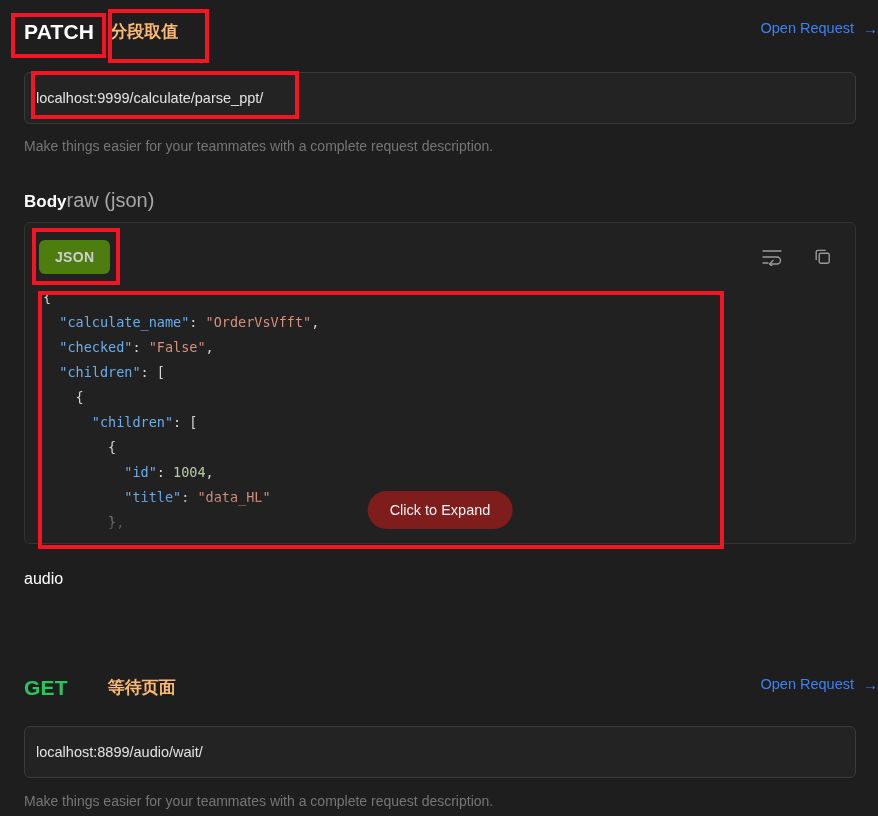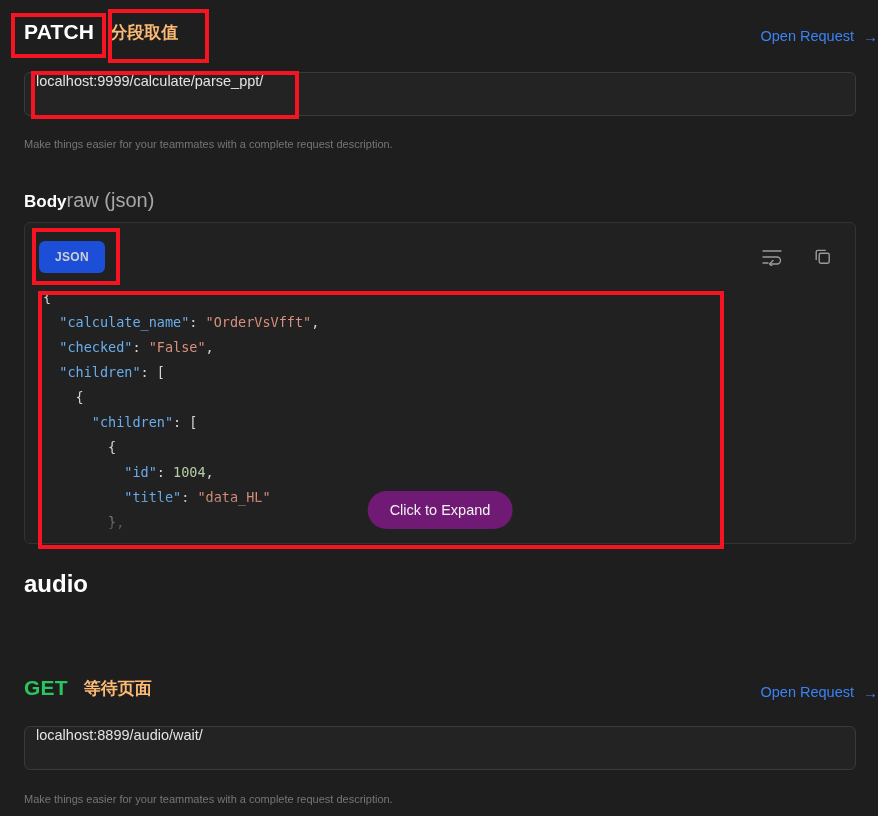--- a/index.html
+++ b/index.html
@@ -14,21 +14,21 @@
     color: #e6e6e6;
     position: relative;
   }
 
   .page { position: relative; width: 878px; height: 816px; }
 
   
   .req-head {
     position: absolute;
     display: flex;
-    align-items: flex-end;
+    align-items: flex-start;
     width: 854px;
     left: 24px;
   }
   .method {
     font-size: 21px;
     font-weight: bold;
     letter-spacing: .2px;
   }
   .method.patch { color: #ffffff; }
   .method.get { color: #2bc55e; }
@@ -48,36 +48,36 @@
     align-items: center;
     gap: 9px;
   }
   .open-request .arrow { font-size: 15px; line-height: 1; }
 
   
   .url-bar {
     position: absolute;
     left: 24px;
     width: 832px;
-    height: 44px;
+    height: 52px;
     background: #232323;
     border: 1px solid #3a3a3a;
     border-radius: 6px;
     display: flex;
-    align-items: flex-start;
+    align-items: center;
     padding: 0 11px;
     font-size: 14.5px;
     color: #e3e3e3;
   }
 
   
   .desc {
     position: absolute;
     left: 24px;
-    font-size: 11px;
+    font-size: 14px;
     color: #767676;
   }
 
   
   .body-label {
     position: absolute;
     left: 24px;
     font-size: 17px;
     display: flex;
     align-items: baseline;
@@ -100,23 +100,23 @@
   }
   .code-toolbar {
     position: absolute;
     top: 0; left: 0; right: 0;
     height: 68px;
     display: flex;
     align-items: center;
     padding: 0 22px 0 14px;
   }
   .json-pill {
-    background: #1d4ed8;
+    background: #4d7c0f;
     color: #cfcfcf;
-    font-size: 12px;
+    font-size: 14px;
     font-weight: bold;
     padding: 9px 16px;
     border-radius: 6px;
     letter-spacing: .3px;
     cursor: pointer;
   }
   .tool-icons {
     margin-left: auto;
     display: flex;
     align-items: center;
@@ -140,36 +140,36 @@
   .tok-punct { color: #d4d4d4; }
   .tok-key   { color: #6aadeb; }
   .tok-str   { color: #d7907b; }
   .tok-num   { color: #b5cea8; }
 
   .expand-pill {
     position: absolute;
     left: 50%;
     transform: translateX(-50%);
     top: 268px;
-    background: #701a75;
+    background: #7f1d1d;
     color: #f2f2f2;
     font-size: 14.5px;
     padding: 11px 22px;
     border-radius: 22px;
     cursor: pointer;
     white-space: nowrap;
     z-index: 3;
   }
 
   
   .folder-title {
     position: absolute;
     left: 24px;
-    font-size: 24px;
-    font-weight: bold;
+    font-size: 16px;
+    font-weight: normal;
     color: #ffffff;
   }
 
   
   .anno {
     position: absolute;
     border: 4px solid #f51421;
     pointer-events: none;
     z-index: 20;
   }
@@ -221,21 +221,21 @@
       </span>
     </div>
 
     <div class="code-body"><div><span class="tok-punct">{</span></div><div><span class="tok-punct">  </span><span class="tok-key">"calculate_name"</span><span class="tok-punct">: </span><span class="tok-str">"OrderVsVfft"</span><span class="tok-punct">,</span></div><div><span class="tok-punct">  </span><span class="tok-key">"checked"</span><span class="tok-punct">: </span><span class="tok-str">"False"</span><span class="tok-punct">,</span></div><div><span class="tok-punct">  </span><span class="tok-key">"children"</span><span class="tok-punct">: [</span></div><div><span class="tok-punct">    {</span></div><div><span class="tok-punct">      </span><span class="tok-key">"children"</span><span class="tok-punct">: [</span></div><div><span class="tok-punct">        {</span></div><div><span class="tok-punct">          </span><span class="tok-key">"id"</span><span class="tok-punct">: </span><span class="tok-num">1004</span><span class="tok-punct">,</span></div><div><span class="tok-punct">          </span><span class="tok-key">"title"</span><span class="tok-punct">: </span><span class="tok-str">"data_HL"</span></div><div><span class="tok-punct">        },</span></div></div>
 
     <div class="expand-pill">Click to Expand</div>
   </div>
 
   <div class="folder-title" style="top:570px;">audio</div>
 
-  <div class="req-head" style="top:676px;">
+  <div class="req-head" style="top:676px;gap:24px;">
     <span class="method get">GET</span>
     <span class="req-title">等待页面</span>
     <span class="open-request">
       <span>Open Request</span>
       <span class="arrow">→</span>
     </span>
   </div>
 
   <div class="url-bar" style="top:726px;">
     <span>localhost:8899/audio/wait/</span>

